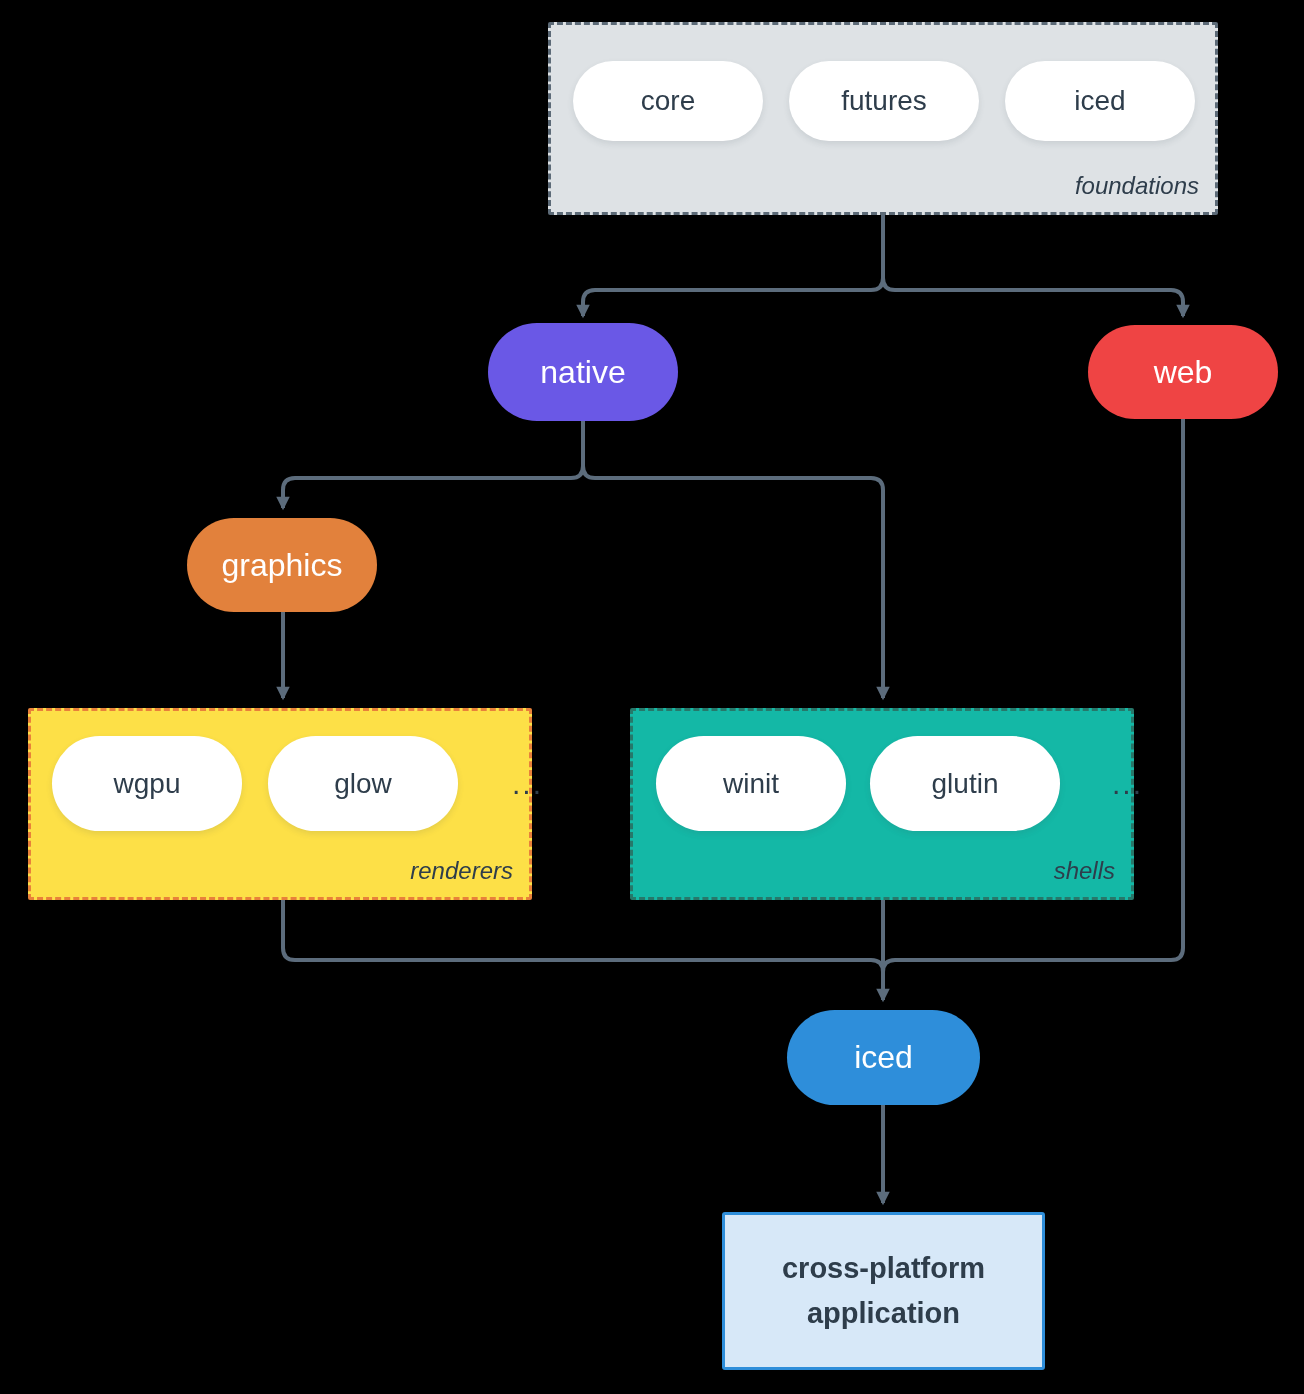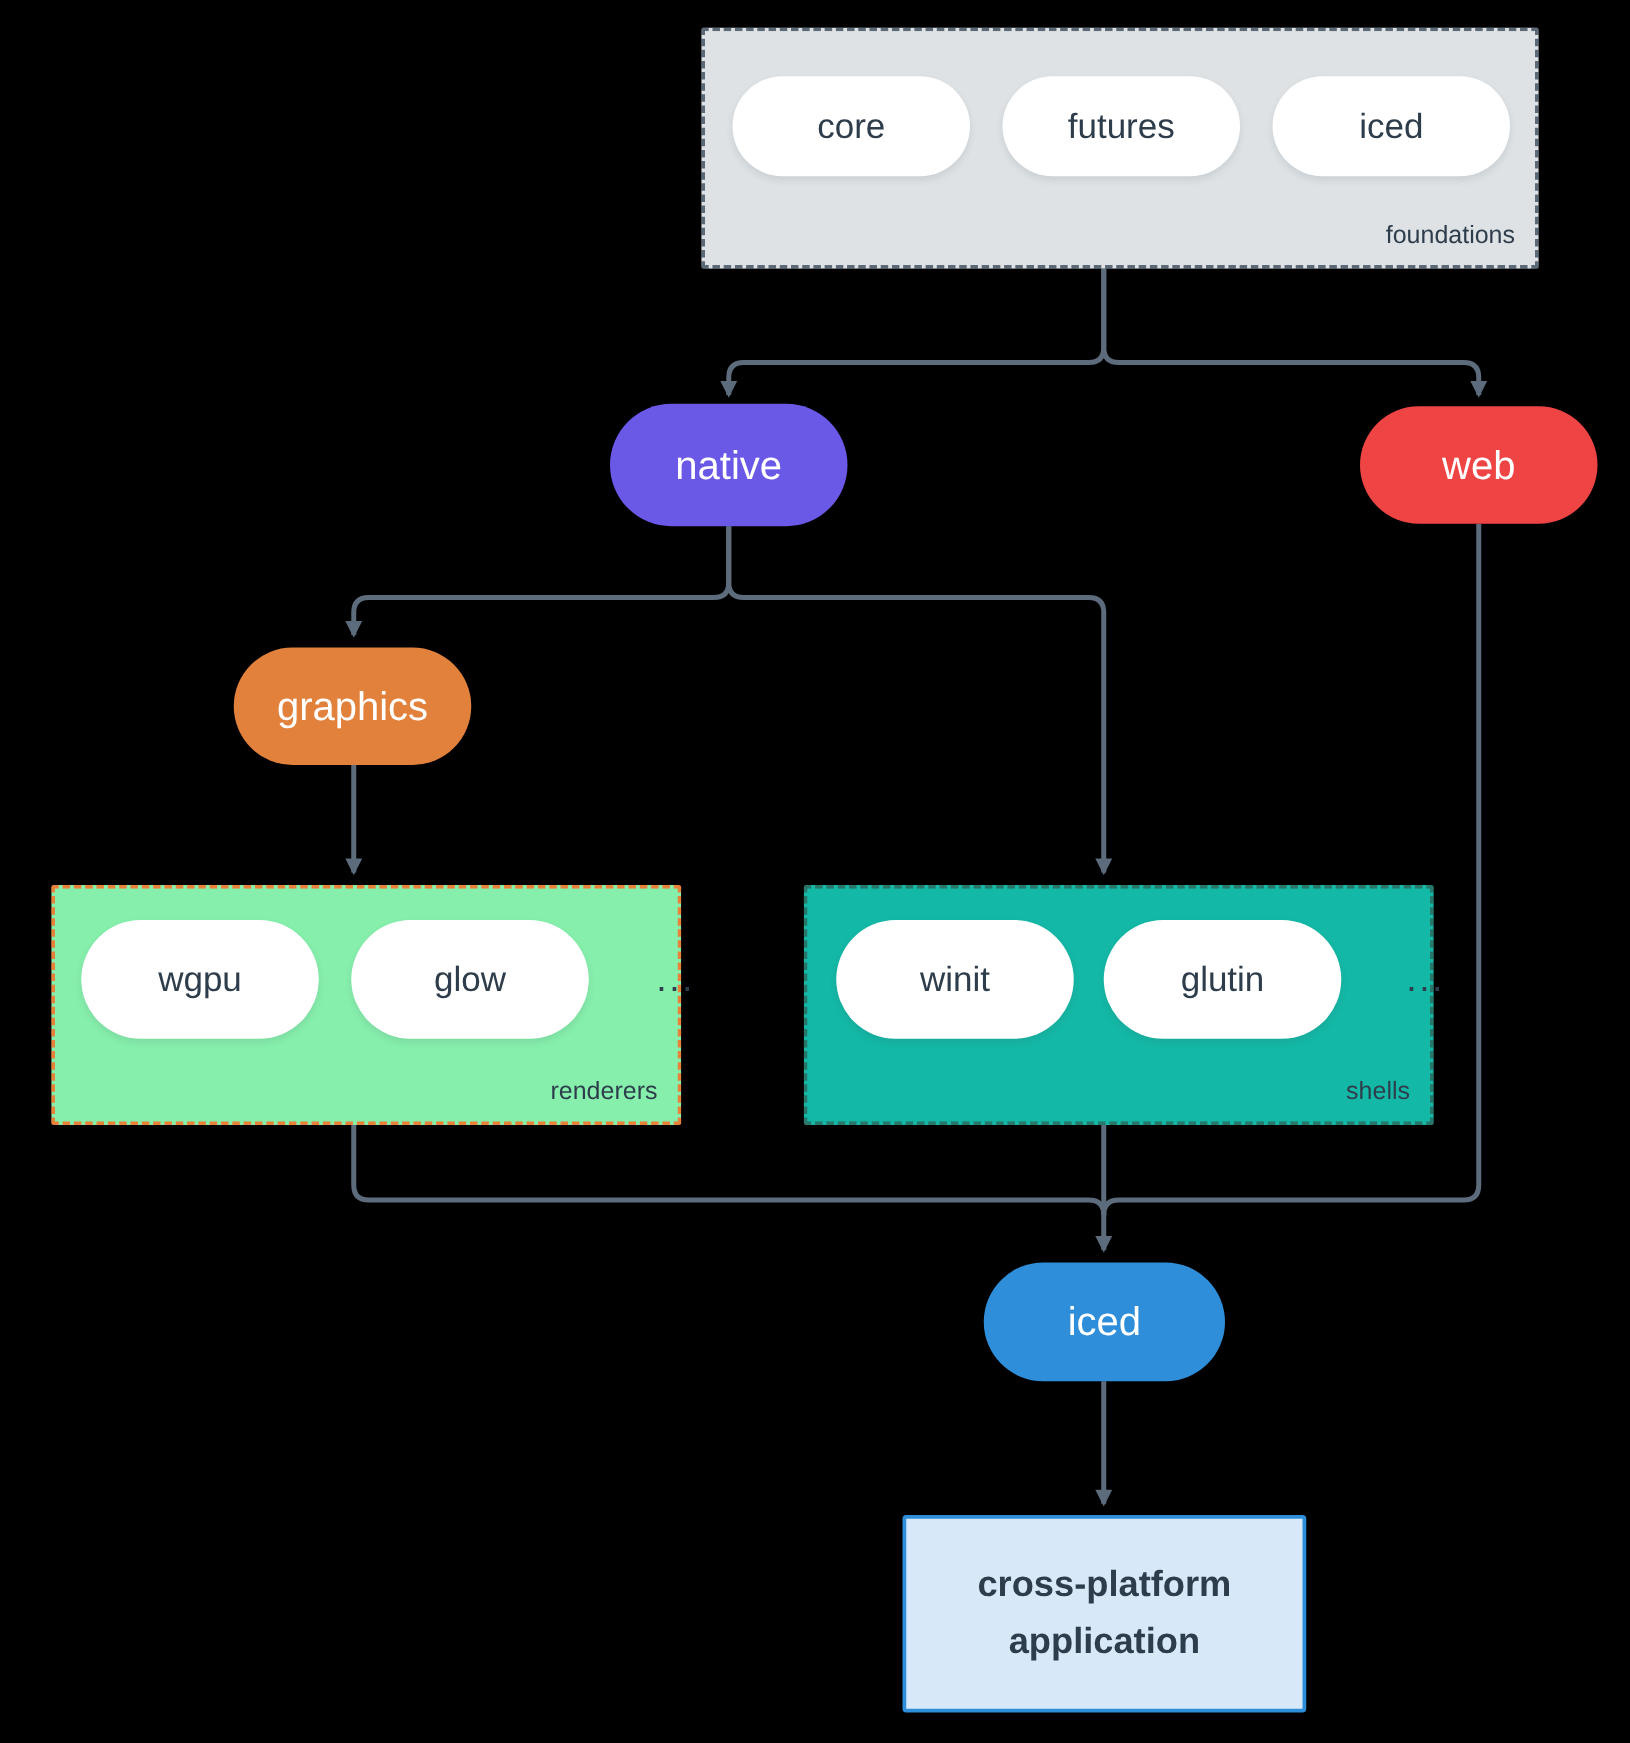--- a/index.html
+++ b/index.html
@@ -24,45 +24,45 @@
   svg.connectors path.link {
     fill: none;
     stroke: #5c6c7c;
     stroke-width: 4;
   }
   
   .group-box {
     position: absolute;
     box-sizing: border-box;
     border-radius: 2px;
-    margin-left: 13px;
   }
   .group-box .pill-row {
     position: absolute;
     display: flex;
     align-items: center;
   }
   .group-label {
     position: absolute;
     right: 16px;
     bottom: 12px;
-    font-size: 20px;
+    font-size: 24px;
     color: #2e3d4b;
+    font-style: italic;
   }
   .foundations-box {
     left: 548px; top: 22px;
     width: 670px; height: 193px;
     background: #dee2e5;
     border: 3px dashed #5c6a77;
   }
   .foundations-box .pill-row { left: 22px; top: 36px; gap: 26px; }
   .renderers-box {
     left: 28px; top: 708px;
     width: 504px; height: 192px;
-    background: #86efac;
+    background: #fde047;
     border: 3px dashed #e8813a;
   }
   .renderers-box .pill-row { left: 21px; top: 25px; gap: 26px; }
   .shells-box {
     left: 630px; top: 708px;
     width: 504px; height: 192px;
     background: #14b8a6;
     border: 3px dashed #27786a;
   }
   .shells-box .pill-row { left: 23px; top: 25px; gap: 24px; }

